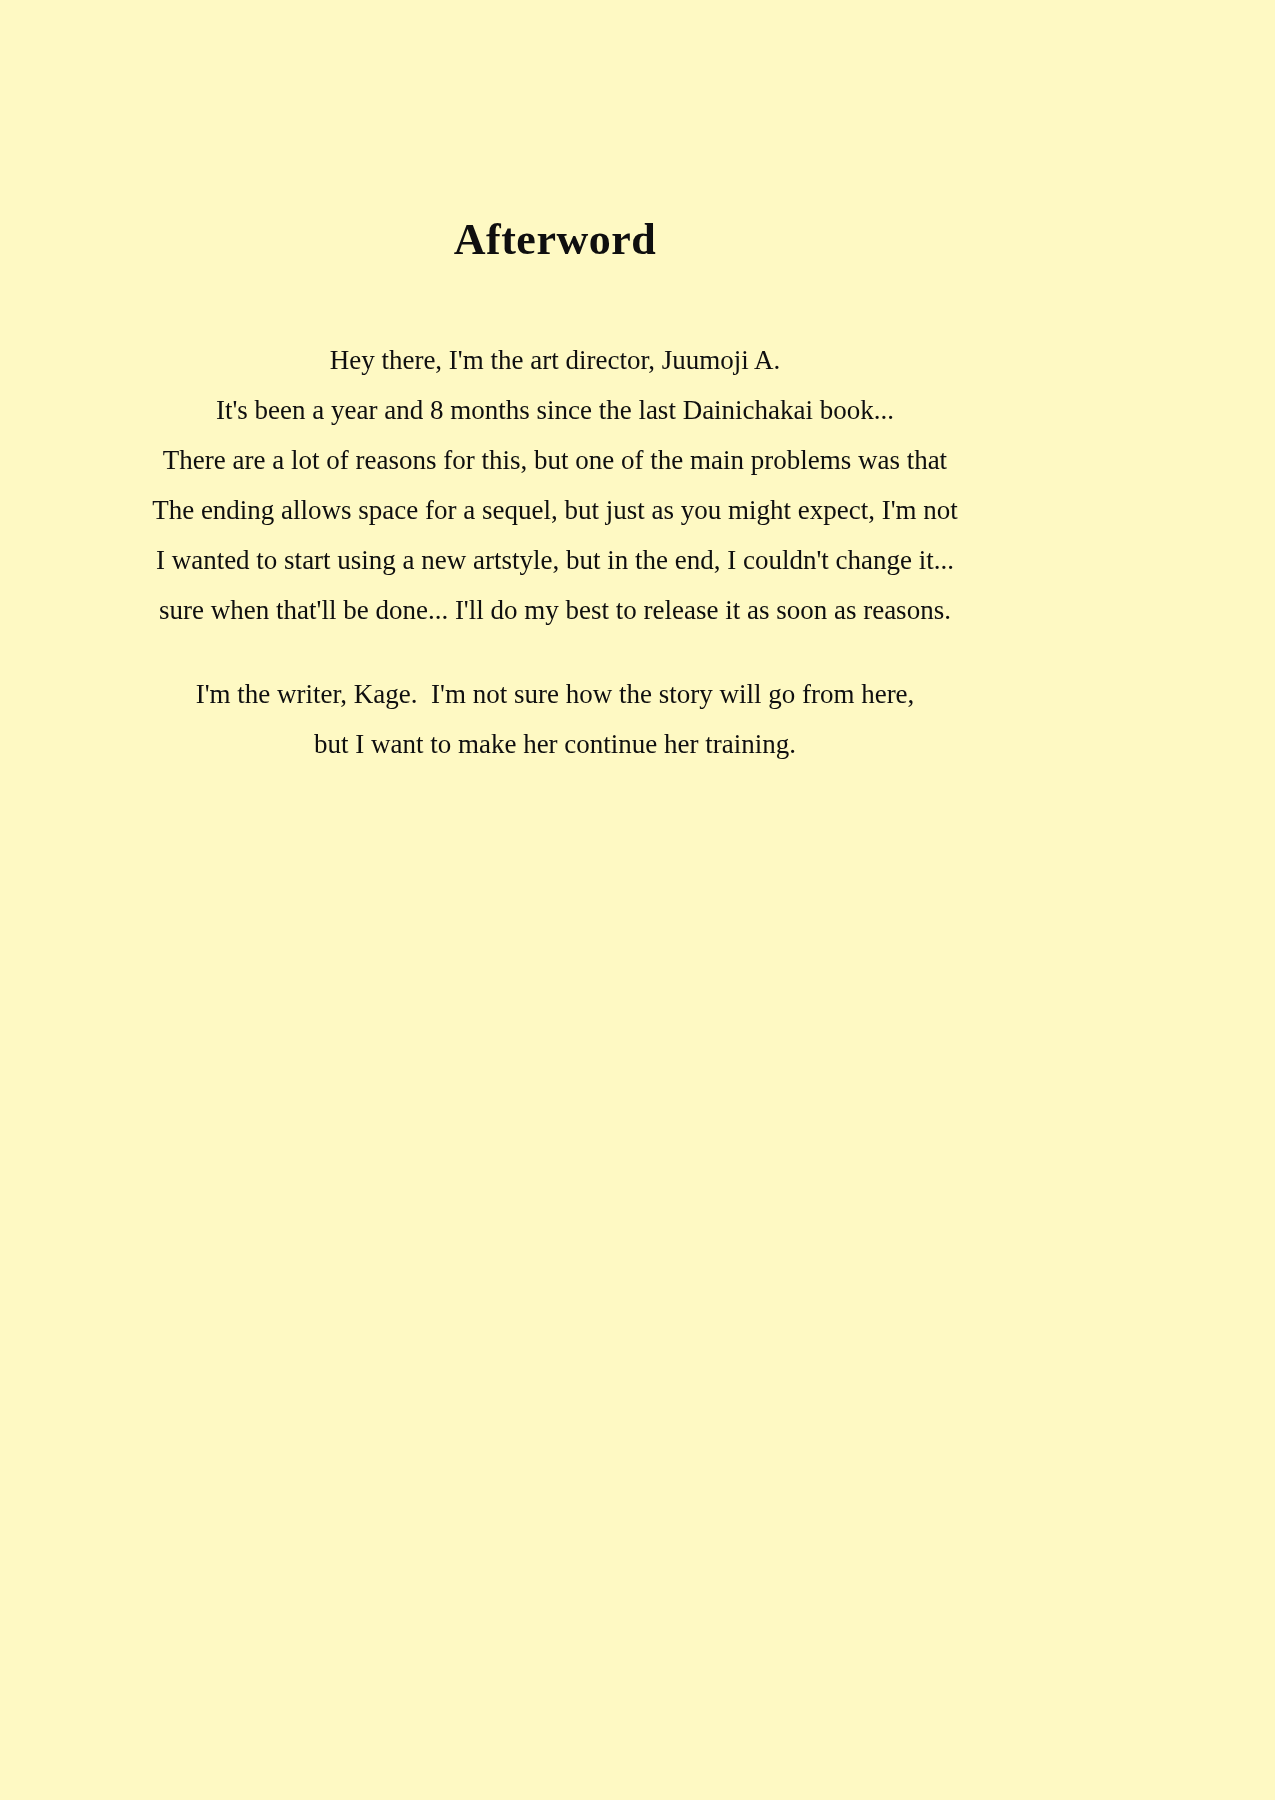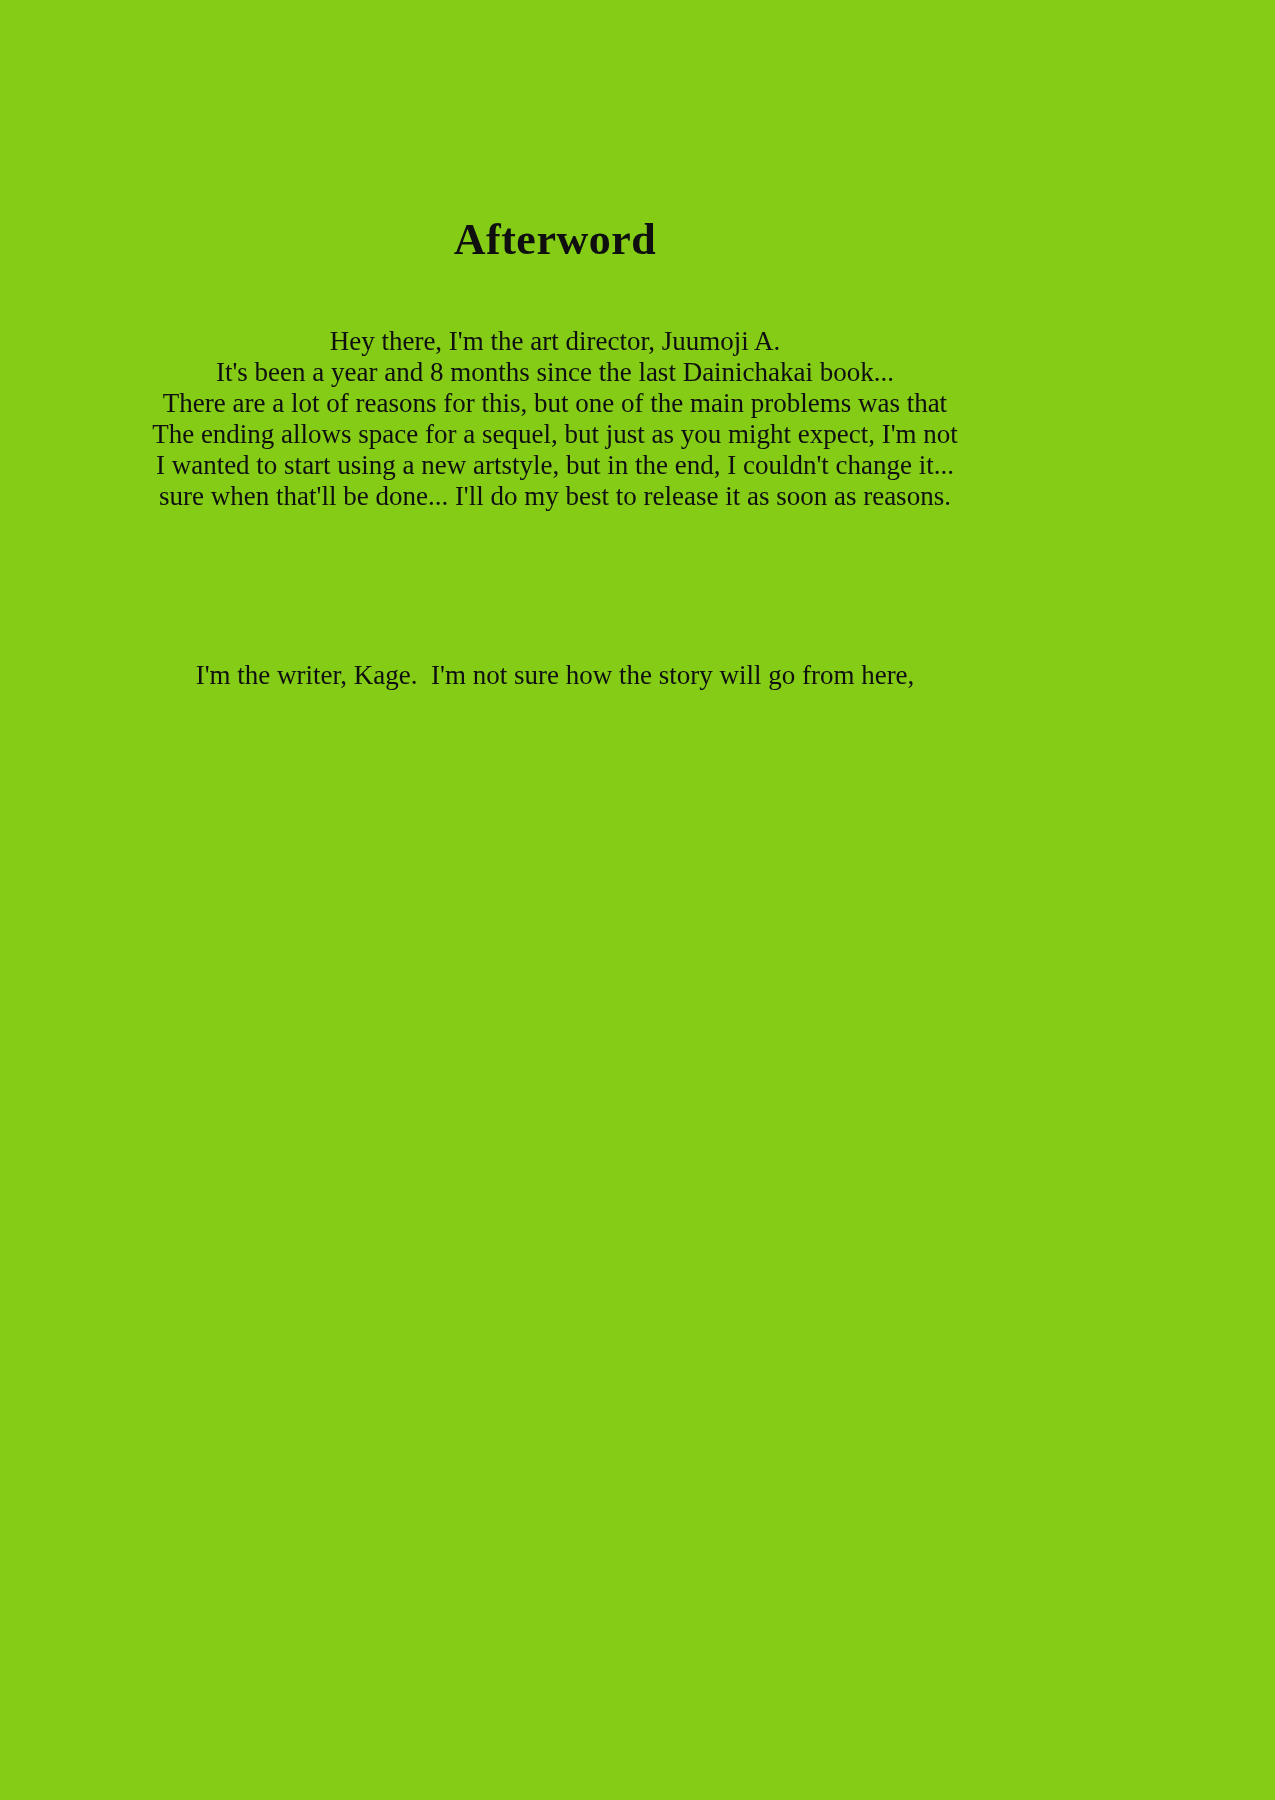--- a/index.html
+++ b/index.html
@@ -4,21 +4,21 @@
 <style>
   html, body {
     margin: 0;
     padding: 0;
     background: #ffffff;
   }
   .page {
     position: relative;
     width: 1275px;
     height: 1800px;
-    background: #84cc16;
+    background: #fef9c3;
     color: #0f0f0f;
     font-family: "Liberation Serif", "DejaVu Serif", serif;
     overflow: hidden;
   }
   .doc-title {
     position: absolute;
     left: 0;
     top: 185px;
     width: 1110px;
     text-align: center;
@@ -31,35 +31,37 @@
     left: 0;
     width: 1110px;
     text-align: center;
     font-size: 27px;
     line-height: 31px;
   }
   .paragraph-1 { top: 326px; }
   .paragraph-2 { top: 660px; }
   .line {
     white-space: pre-wrap; 
+    margin-top: 19px;
   }
 </style>
 </head>
 <body>
 
 <div class="page">
 
   <h1 class="doc-title">Afterword</h1>
 
   <div class="paragraph paragraph-1">
     <div class="line">Hey there, I'm the art director, Juumoji A.</div>
     <div class="line">It's been a year and 8 months since the last Dainichakai book...</div>
     <div class="line">There are a lot of reasons for this, but one of the main problems was that</div>
     <div class="line">The ending allows space for a sequel, but just as you might expect, I'm not</div>
     <div class="line">I wanted to start using a new artstyle, but in the end, I couldn't change it...</div>
     <div class="line">sure when that'll be done... I'll do my best to release it as soon as reasons.</div>
   </div>
 
   <div class="paragraph paragraph-2">
     <div class="line">I'm the writer, Kage.  I'm not sure how the story will go from here,</div>
+    <div class="line">but I want to make her continue her training.</div>
   </div>
 
 </div>
 
 </body></html>

